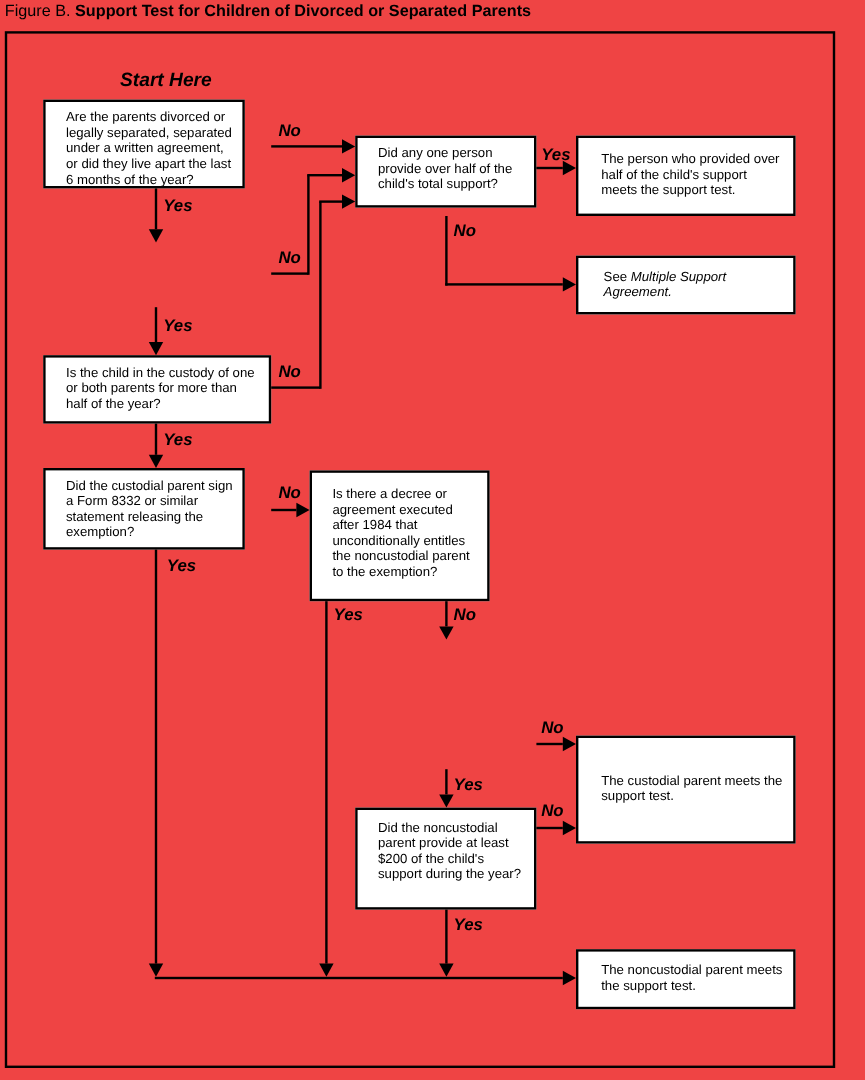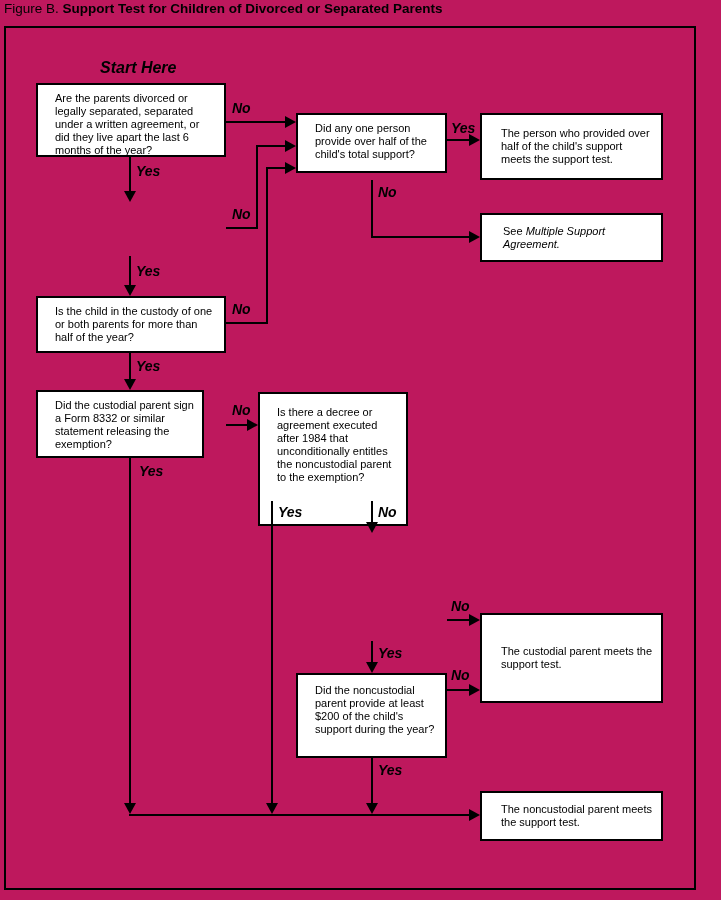--- a/index.html
+++ b/index.html
@@ -1,17 +1,17 @@
 <!DOCTYPE html>
 <html><head>
 <meta charset="utf-8">
 <style>
   html,body { margin:0; padding:0; background:#fff; }
   .page {
-    position:relative; width:721px; height:900px; background:#be185d;
+    position:relative; width:721px; height:900px; background:#ef4444;
     font-family:"Liberation Sans", sans-serif; color:#000; overflow:hidden;
   }
   .fig-title { position:absolute; left:4px; top:1px; font-size:13.5px; white-space:nowrap; }
   .fig-title .bold { font-weight:bold; }
   .frame {
     position:absolute; left:4px; top:26px; width:692px; height:864px;
     border:2px solid #000; box-sizing:border-box;
   }
   .start-here { position:absolute; left:100px; top:59px; font-size:16px; font-style:italic; font-weight:bold; }
   .node {
@@ -32,21 +32,21 @@
 
   <div class="fig-title">
     <span>Figure B.</span>
     <span class="bold">Support Test for Children of Divorced or Separated Parents</span>
   </div>
 
   <div class="frame"></div>
 
   <div class="start-here">Start Here</div>
 
-  <div class="node" style="left:36px; top:83px; width:190px; height:74px;">
+  <div class="node" style="left:36px; top:83px; width:168px; height:74px;">
     <span>Are the parents divorced or legally separated, separated under a written agreement, or did they live apart the last 6 months of the year?</span>
   </div>
 
   <div class="node" style="left:296px; top:113px; width:151px; height:60px;">
     <span>Did any one person provide over half of the child's total support?</span>
   </div>
 
   <div class="node vcenter" style="left:480px; top:113px; width:183px; height:67px; padding-left:19px;">
     <span>The person who provided over half of the child's support meets the support test.</span>
   </div>
@@ -57,21 +57,21 @@
 
 
   <div class="node" style="left:36px; top:296px; width:190px; height:57px;">
     <span>Is the child in the custody of one or both parents for more than half of the year?</span>
   </div>
 
   <div class="node" style="left:36px; top:390px; width:168px; height:68px;">
     <span>Did the custodial parent sign a Form 8332 or similar statement releasing the exemption?</span>
   </div>
 
-  <div class="node" style="left:258px; top:392px; width:150px; height:134px; padding-top:12px;">
+  <div class="node" style="left:258px; top:392px; width:150px; height:109px; padding-top:12px;">
     <span>Is there a decree or agreement executed after 1984 that unconditionally entitles the noncustodial parent to the exemption?</span>
   </div>
 
 
   <div class="node" style="left:296px; top:673px; width:151px; height:85px; padding-top:9px;">
     <span>Did the noncustodial parent provide at least $200 of the child's support during the year?</span>
   </div>
 
   <div class="node vcenter" style="left:480px; top:613px; width:183px; height:90px; padding-left:19px;">
     <span>The custodial parent meets the support test.</span>

